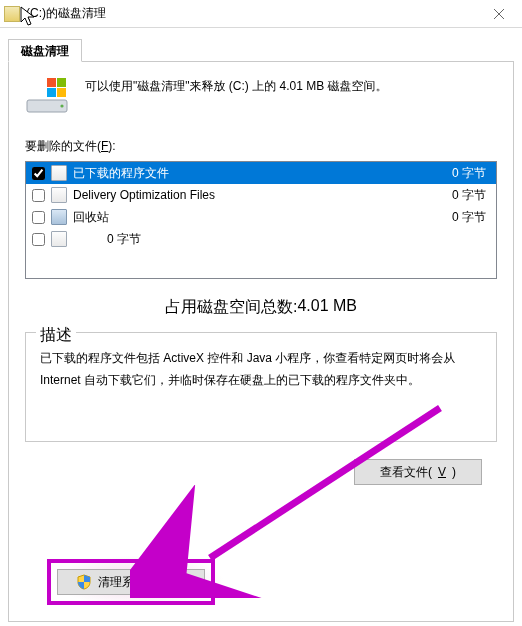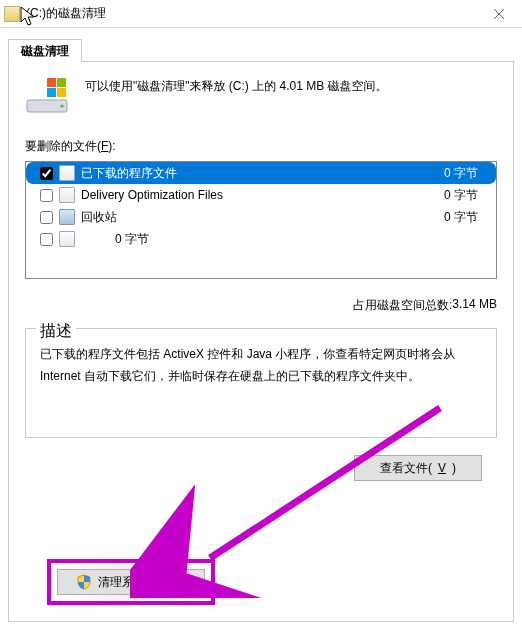--- a/index.html
+++ b/index.html
@@ -17,32 +17,32 @@
   .tabline { position:absolute; bottom:0; left:0; right:0; height:1px; background:#c9c9c9; z-index:1; }
   .panel { border:1px solid #c9c9c9; border-top:none; padding:14px 16px 20px 16px; min-height:560px; position:relative; }
   
   .headrow { display:flex; align-items:flex-start; gap:16px; margin-bottom:22px; }
   .driveicon { width:44px; height:40px; flex:0 0 44px; }
   .headtext { font-size:12px; line-height:1.7; }
   
   .grouplabel { font-size:12px; margin-bottom:6px; }
   .underline { text-decoration:underline; }
   .filelist { border:1px solid #828790; height:118px; overflow-y:scroll; background:#fff; position:relative; }
-  .filerow { display:flex; align-items:center; height:22px; padding:0 14px; font-size:12px;border-radius:7px; }
+  .filerow { display:flex; align-items:center; height:22px; padding:0 6px; font-size:12px; }
   .filerow.selected { background:#0078d7; color:#fff; }
   .filerow input[type=checkbox]{ width:13px; height:13px; margin:0 6px 0 0; accent-color:#000; }
   .filerow .ficon { width:16px; height:16px; margin-right:6px; flex:0 0 16px; }
   .filerow .fname { flex:1 1 auto; white-space:nowrap; overflow:hidden; text-overflow:ellipsis; }
   .filerow .fsize { flex:0 0 72px; text-align:right; padding-right:4px; }
   
   .ico-file { background:linear-gradient(#fdfdfd,#e9e9e9); border:1px solid #9fa9b5; border-radius:1px; }
   .ico-globe { background:radial-gradient(circle at 30% 30%,#8fd3ff,#1e73c8); border-radius:50%; }
   .ico-bin { background:linear-gradient(#d9e7f5,#a9c2db); border:1px solid #7f97b0; border-radius:1px; }
   
-  .totalsrow { display:flex; justify-content:flex-end; font-size:12px; margin:18px 0 14px 0; }
+  .totalsrow { display:flex; justify-content:center; font-size:16px; margin:18px 0 14px 0; }
   
   .fieldset { border:1px solid #c9c9c9; padding:14px 14px 50px 14px; position:relative; }
   .fieldset .legend { position:absolute; top:-8px; left:10px; background:#fff; padding:0 4px; font-size:16px; }
   .fieldset .body { font-size:12px; line-height:1.85; }
   .viewbtn-wrap { position:absolute; right:14px; bottom:-44px; }
   
   .wbtn { height:26px; min-width:128px; padding:0 18px; background:#e1e1e1; border:1px solid #adadad; font-size:12px; display:inline-flex; align-items:center; justify-content:center; gap:6px; cursor:default; }
   
   .hlarea { position:absolute; left:22px; bottom:8px; width:214px; height:64px; background:radial-gradient(closest-side,#f3d6ea 0%,#fff 80%); border-radius:6px;  }
   .hlframe { position:absolute; left:38px; bottom:16px; border:4px solid #c400c9; padding:6px; }
@@ -112,21 +112,21 @@
         </div>
         <div class="filerow">
           <input type="checkbox" style="">
           <span class="ficon ico-file"></span>
           <span class="fsize">0 字节</span>
         </div>
       </div>
 
     <div class="totalsrow">
       <span>占用磁盘空间总数:</span>
-      <span>3.14 MB</span>
+      <span>4.01 MB</span>
     </div>
 
     <div class="fieldset">
       <div class="legend">描述</div>
       <div class="body">已下载的程序文件包括 ActiveX 控件和 Java 小程序，你查看特定网页时将会从 Internet 自动下载它们，并临时保存在硬盘上的已下载的程序文件夹中。</div>
 
       <div class="viewbtn-wrap">
         <button class="wbtn">
           <span>查看文件(</span>
             <span class="underline">V</span>

